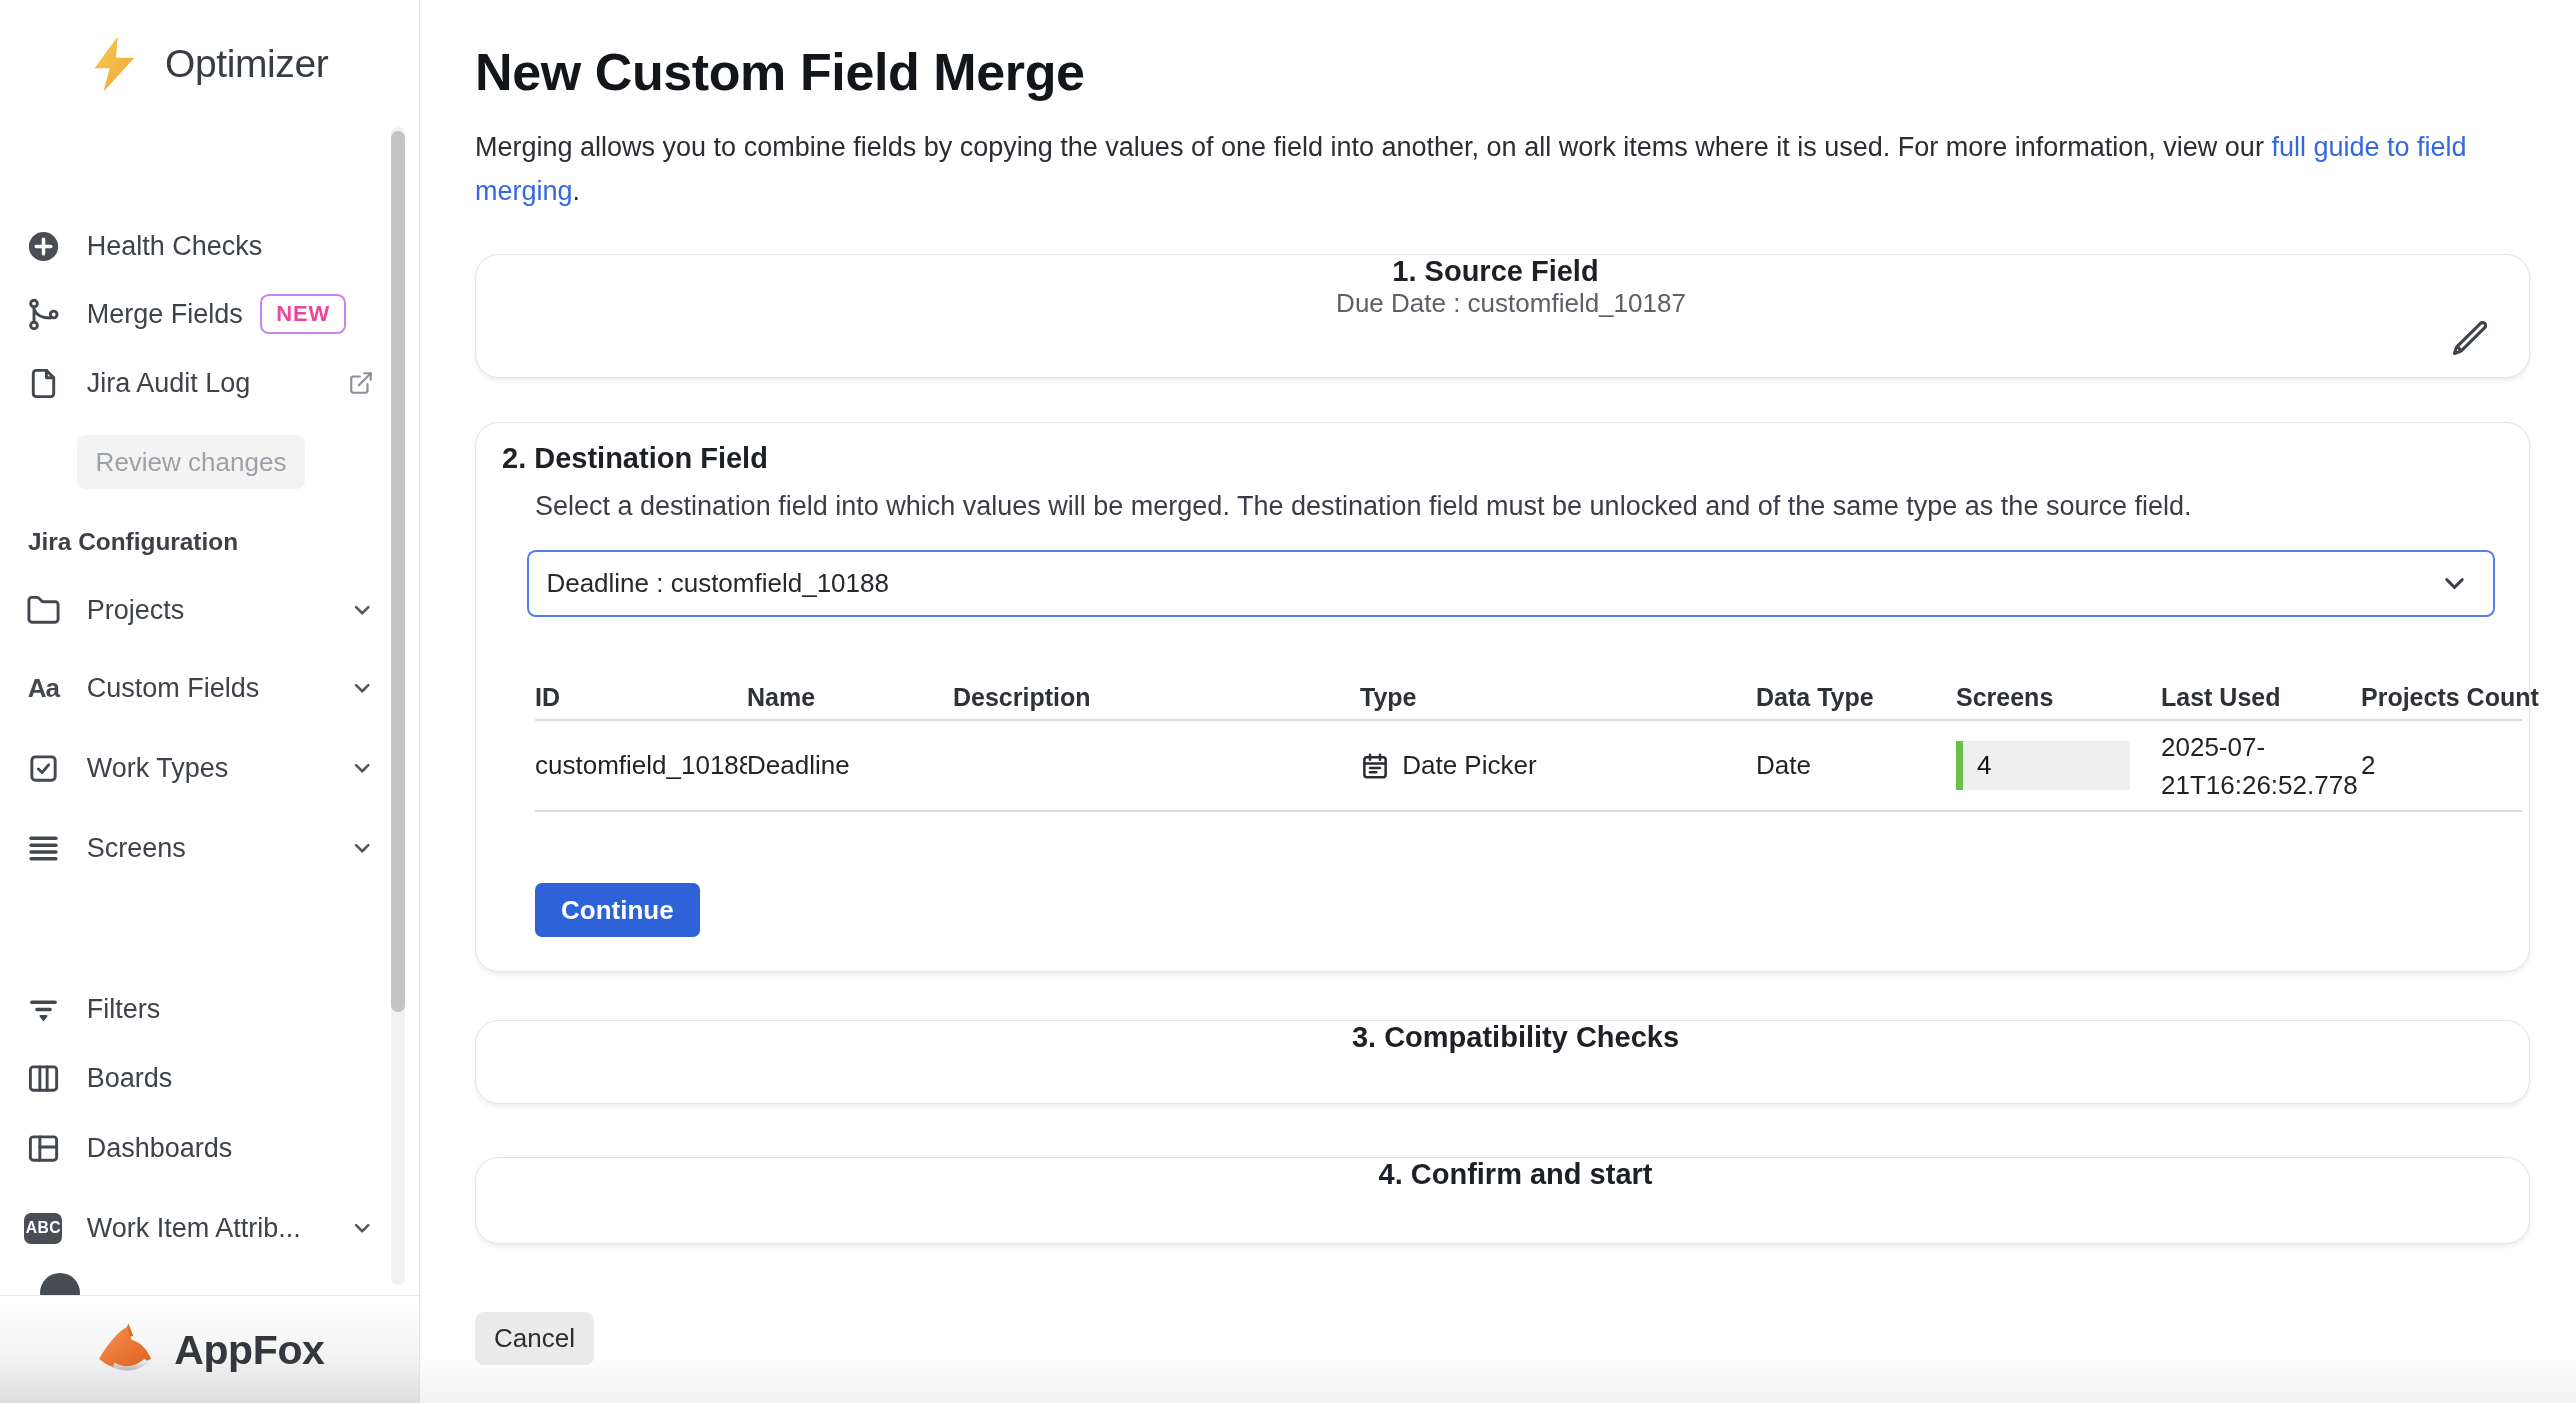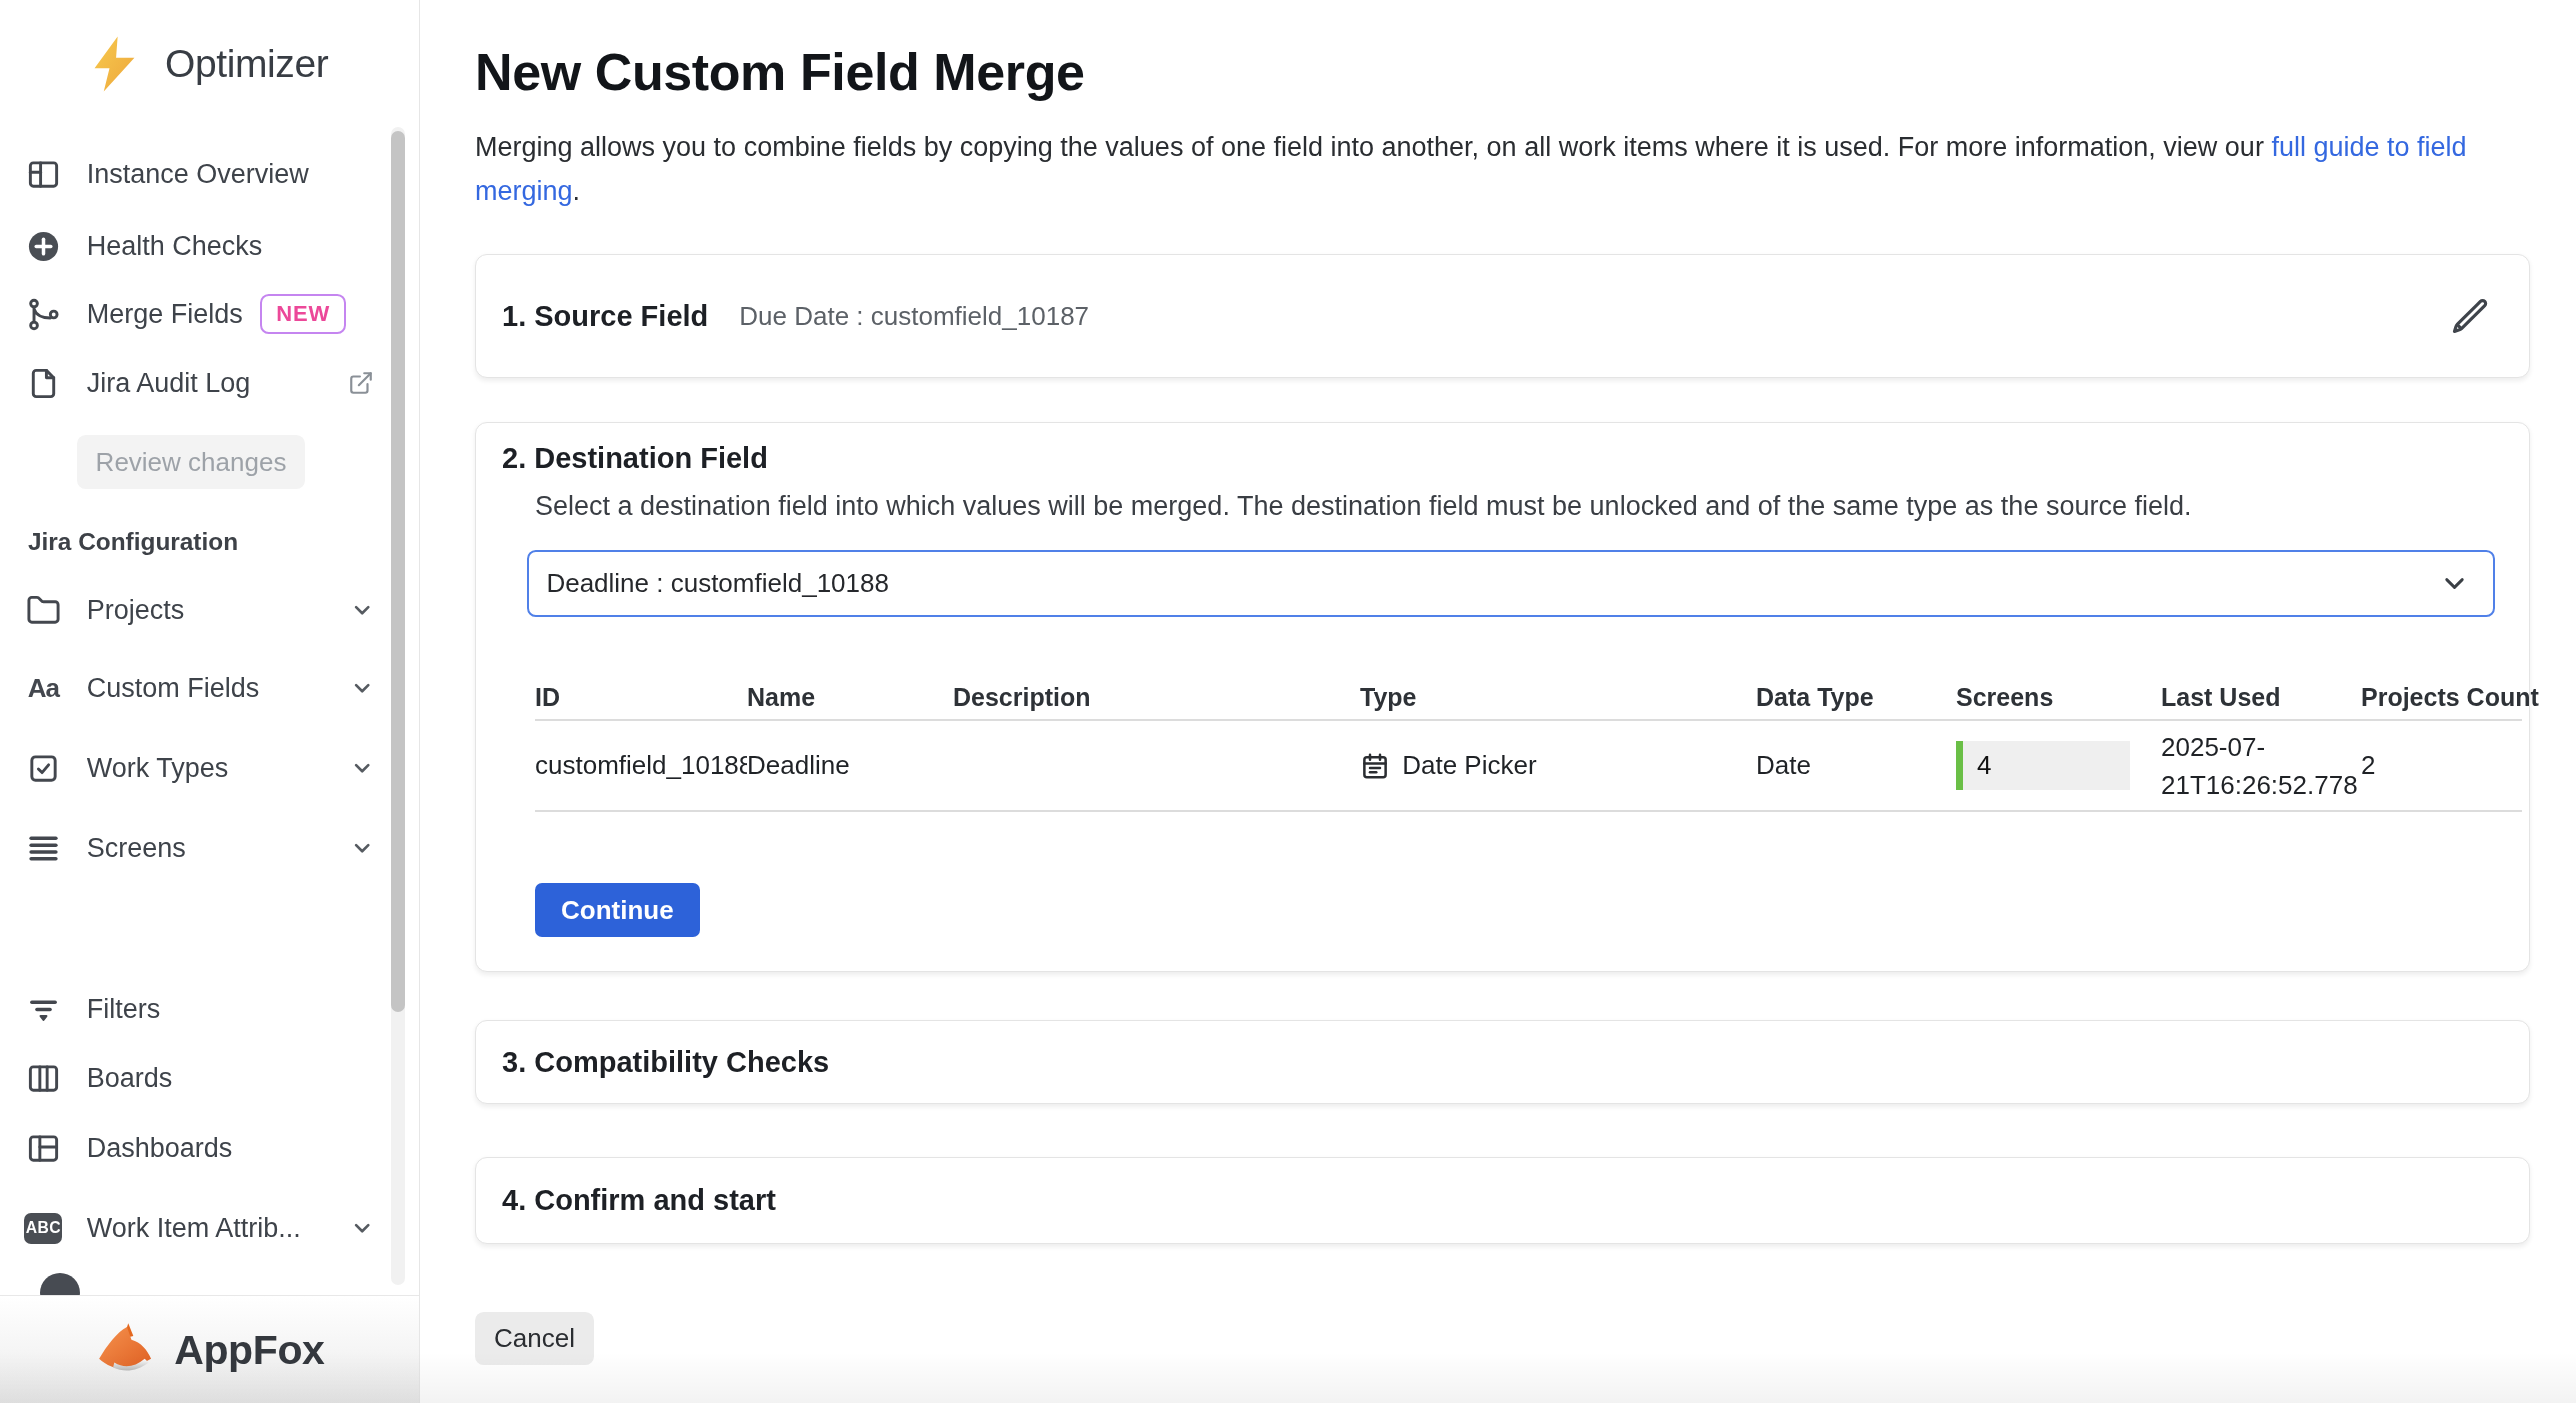--- a/index.html
+++ b/index.html
@@ -32,21 +32,21 @@
 
   .sidebar-footer { position:absolute; left:0; right:0; top:1295px; bottom:0; background:linear-gradient(180deg,#ffffff 0%,#f3f3f3 60%,#e9e9e9 100%); border-top:1.7px solid #e8e8e8; z-index:5; display:flex; align-items:center; justify-content:center; gap:15.7px; }
   .footer-logo-text { font-size:41px; font-weight:600; color:#34383e; letter-spacing:-0.4px; }
 
   
   .main { position:absolute; left:421px; top:0; width:2155px; height:1404px; }
   .page-title { position:absolute; left:54px; top:42px; font-size:52px; font-weight:700; color:#121519; letter-spacing:-0.4px; }
   .intro { position:absolute; left:54px; top:125px; width:2066px; font-size:27px; line-height:44px; color:#2a2d31; }
   .intro a { color:#3468e0; text-decoration:none; cursor:pointer; }
 
-  .card { position:absolute; left:54px; width:2055px; background:#fff; border:1.7px solid #e4e4e4; border-radius:12px; box-shadow:0 2.6px 5.2px rgba(0,0,0,0.07); }
+  .card { position:absolute; left:54px; width:2055px; background:#fff; border:1.7px solid #e4e4e4; border-radius:24px; box-shadow:0 2.6px 5.2px rgba(0,0,0,0.07);flex-direction:column; }
   .card-title { font-size:29px; font-weight:700; color:#1d2025; }
 
   .card-source { top:254px; height:124px; display:flex; align-items:center; padding:0 40px 0 26px; }
   .source-value { margin-left:31px; font-size:26px; color:#5c6167; }
   .edit-btn { margin-left:auto; width:38px; height:38px; display:flex; align-items:center; justify-content:center; color:#3f444b; cursor:pointer; background:none; border:none; }
 
   .card-destination { top:422px; height:550px; }
   .c2-title { position:absolute; left:26px; top:19px; }
   .c2-desc { position:absolute; left:59px; top:68px; font-size:27px; color:#3a3e44; }
   .select-box { position:absolute; left:51px; top:127px; width:1968px; height:67px; border:2.6px solid #5080e8; border-radius:8.7px; background:#fff; display:flex; align-items:center; padding:0 22.6px 0 17.4px; cursor:pointer; }
@@ -91,30 +91,20 @@
               <stop offset="0" stop-color="#f7ca4e"></stop>
                 <stop offset="1" stop-color="#eda63c"></stop>
             </linearGradient>
           </defs>
           <path d="M13.2 1.5 L4.4 13.6 L10.1 13.6 L7.9 22.5 L19.6 9.6 L12.6 9.6 Z" fill="url(#boltg)"></path>
         </svg>
       </span>
       <span class="logo-text">Optimizer</span>
     </div>
 
-    <div class="nav-item" style="top:139px">
-      <span class="nav-icon">
-        <svg width="35" height="35" viewBox="0 0 24 24" fill="none" stroke="currentColor" stroke-width="2" stroke-linecap="round" stroke-linejoin="round">
-            <rect x="3" y="4" width="18" height="16" rx="2"></rect>
-            <line x1="10" y1="4" x2="10" y2="20"></line>
-            <line x1="3" y1="10.5" x2="10" y2="10.5"></line>
-          </svg>
-      </span>
-      <span class="nav-label">Instance Overview</span>
-    </div>
 
     <div class="nav-item" style="top:211px">
       <span class="nav-icon">
         <svg width="35" height="35" viewBox="0 0 24 24">
             <circle cx="12" cy="12" r="10" fill="#4a4e54"></circle>
             <line x1="12" y1="7" x2="12" y2="17" stroke="#fff" stroke-width="2.4" stroke-linecap="round"></line>
             <line x1="7" y1="12" x2="17" y2="12" stroke="#fff" stroke-width="2.4" stroke-linecap="round"></line>
           </svg>
       </span>
       <span class="nav-label">Health Checks</span>

